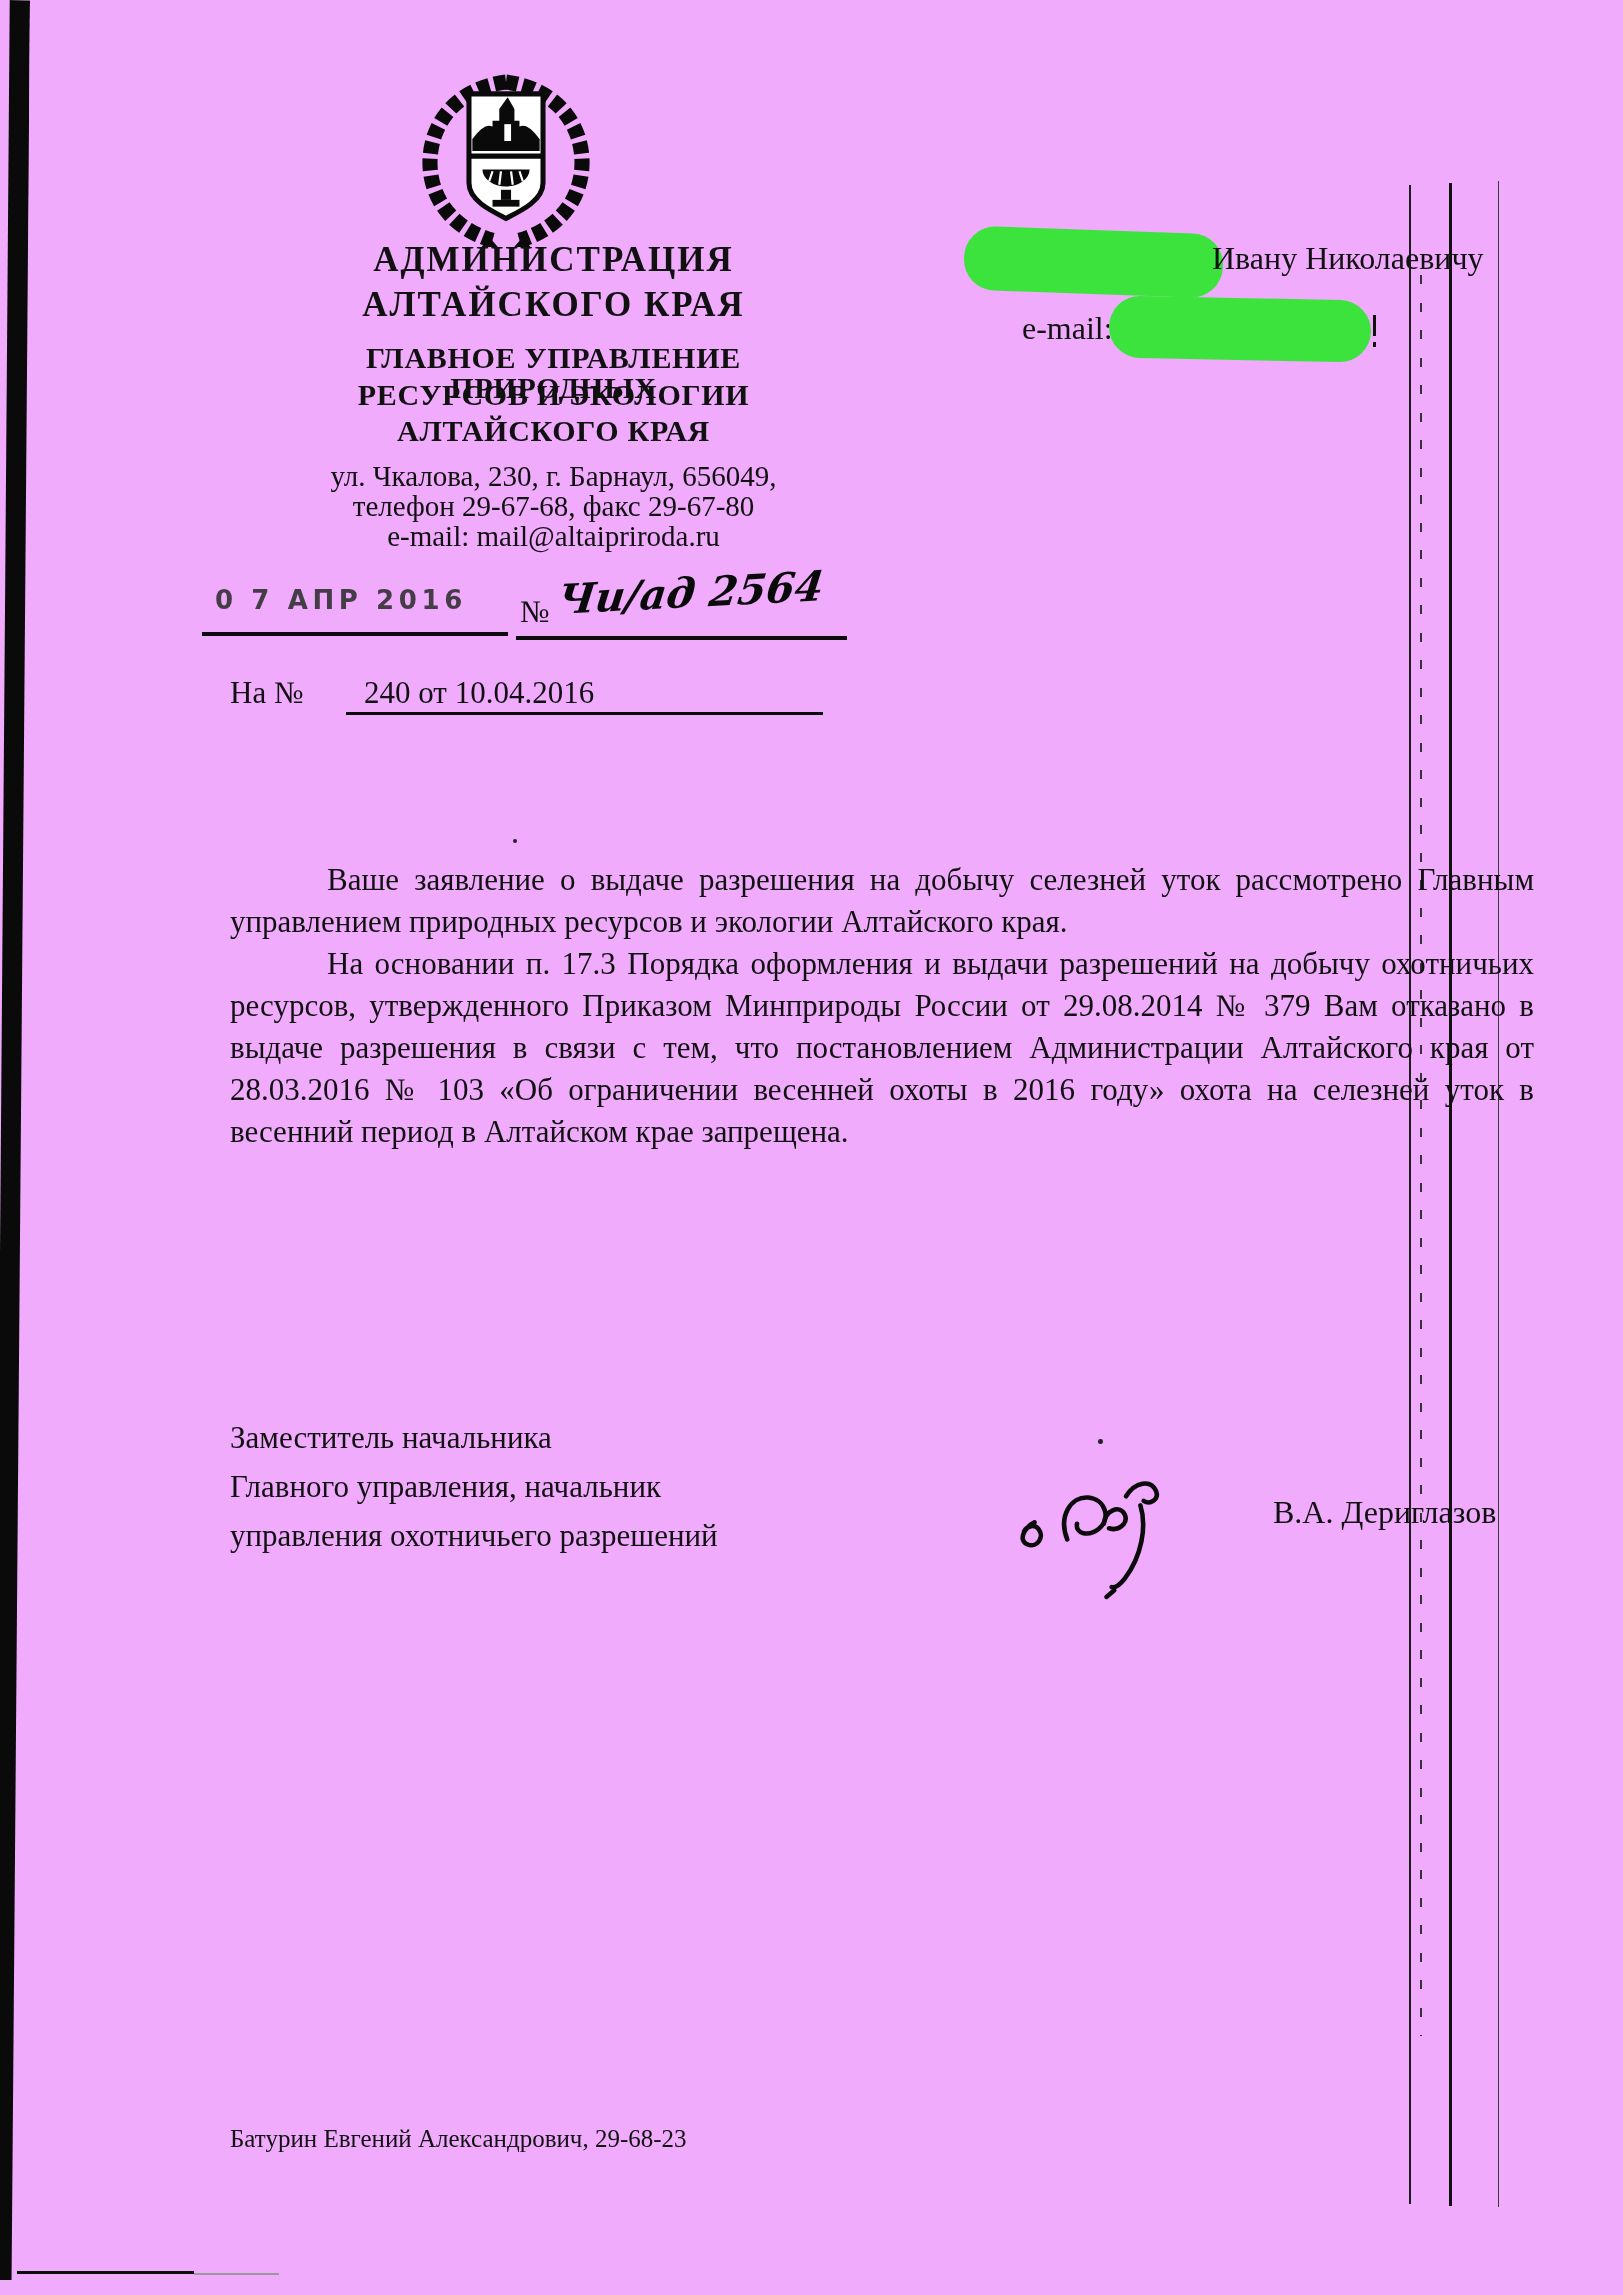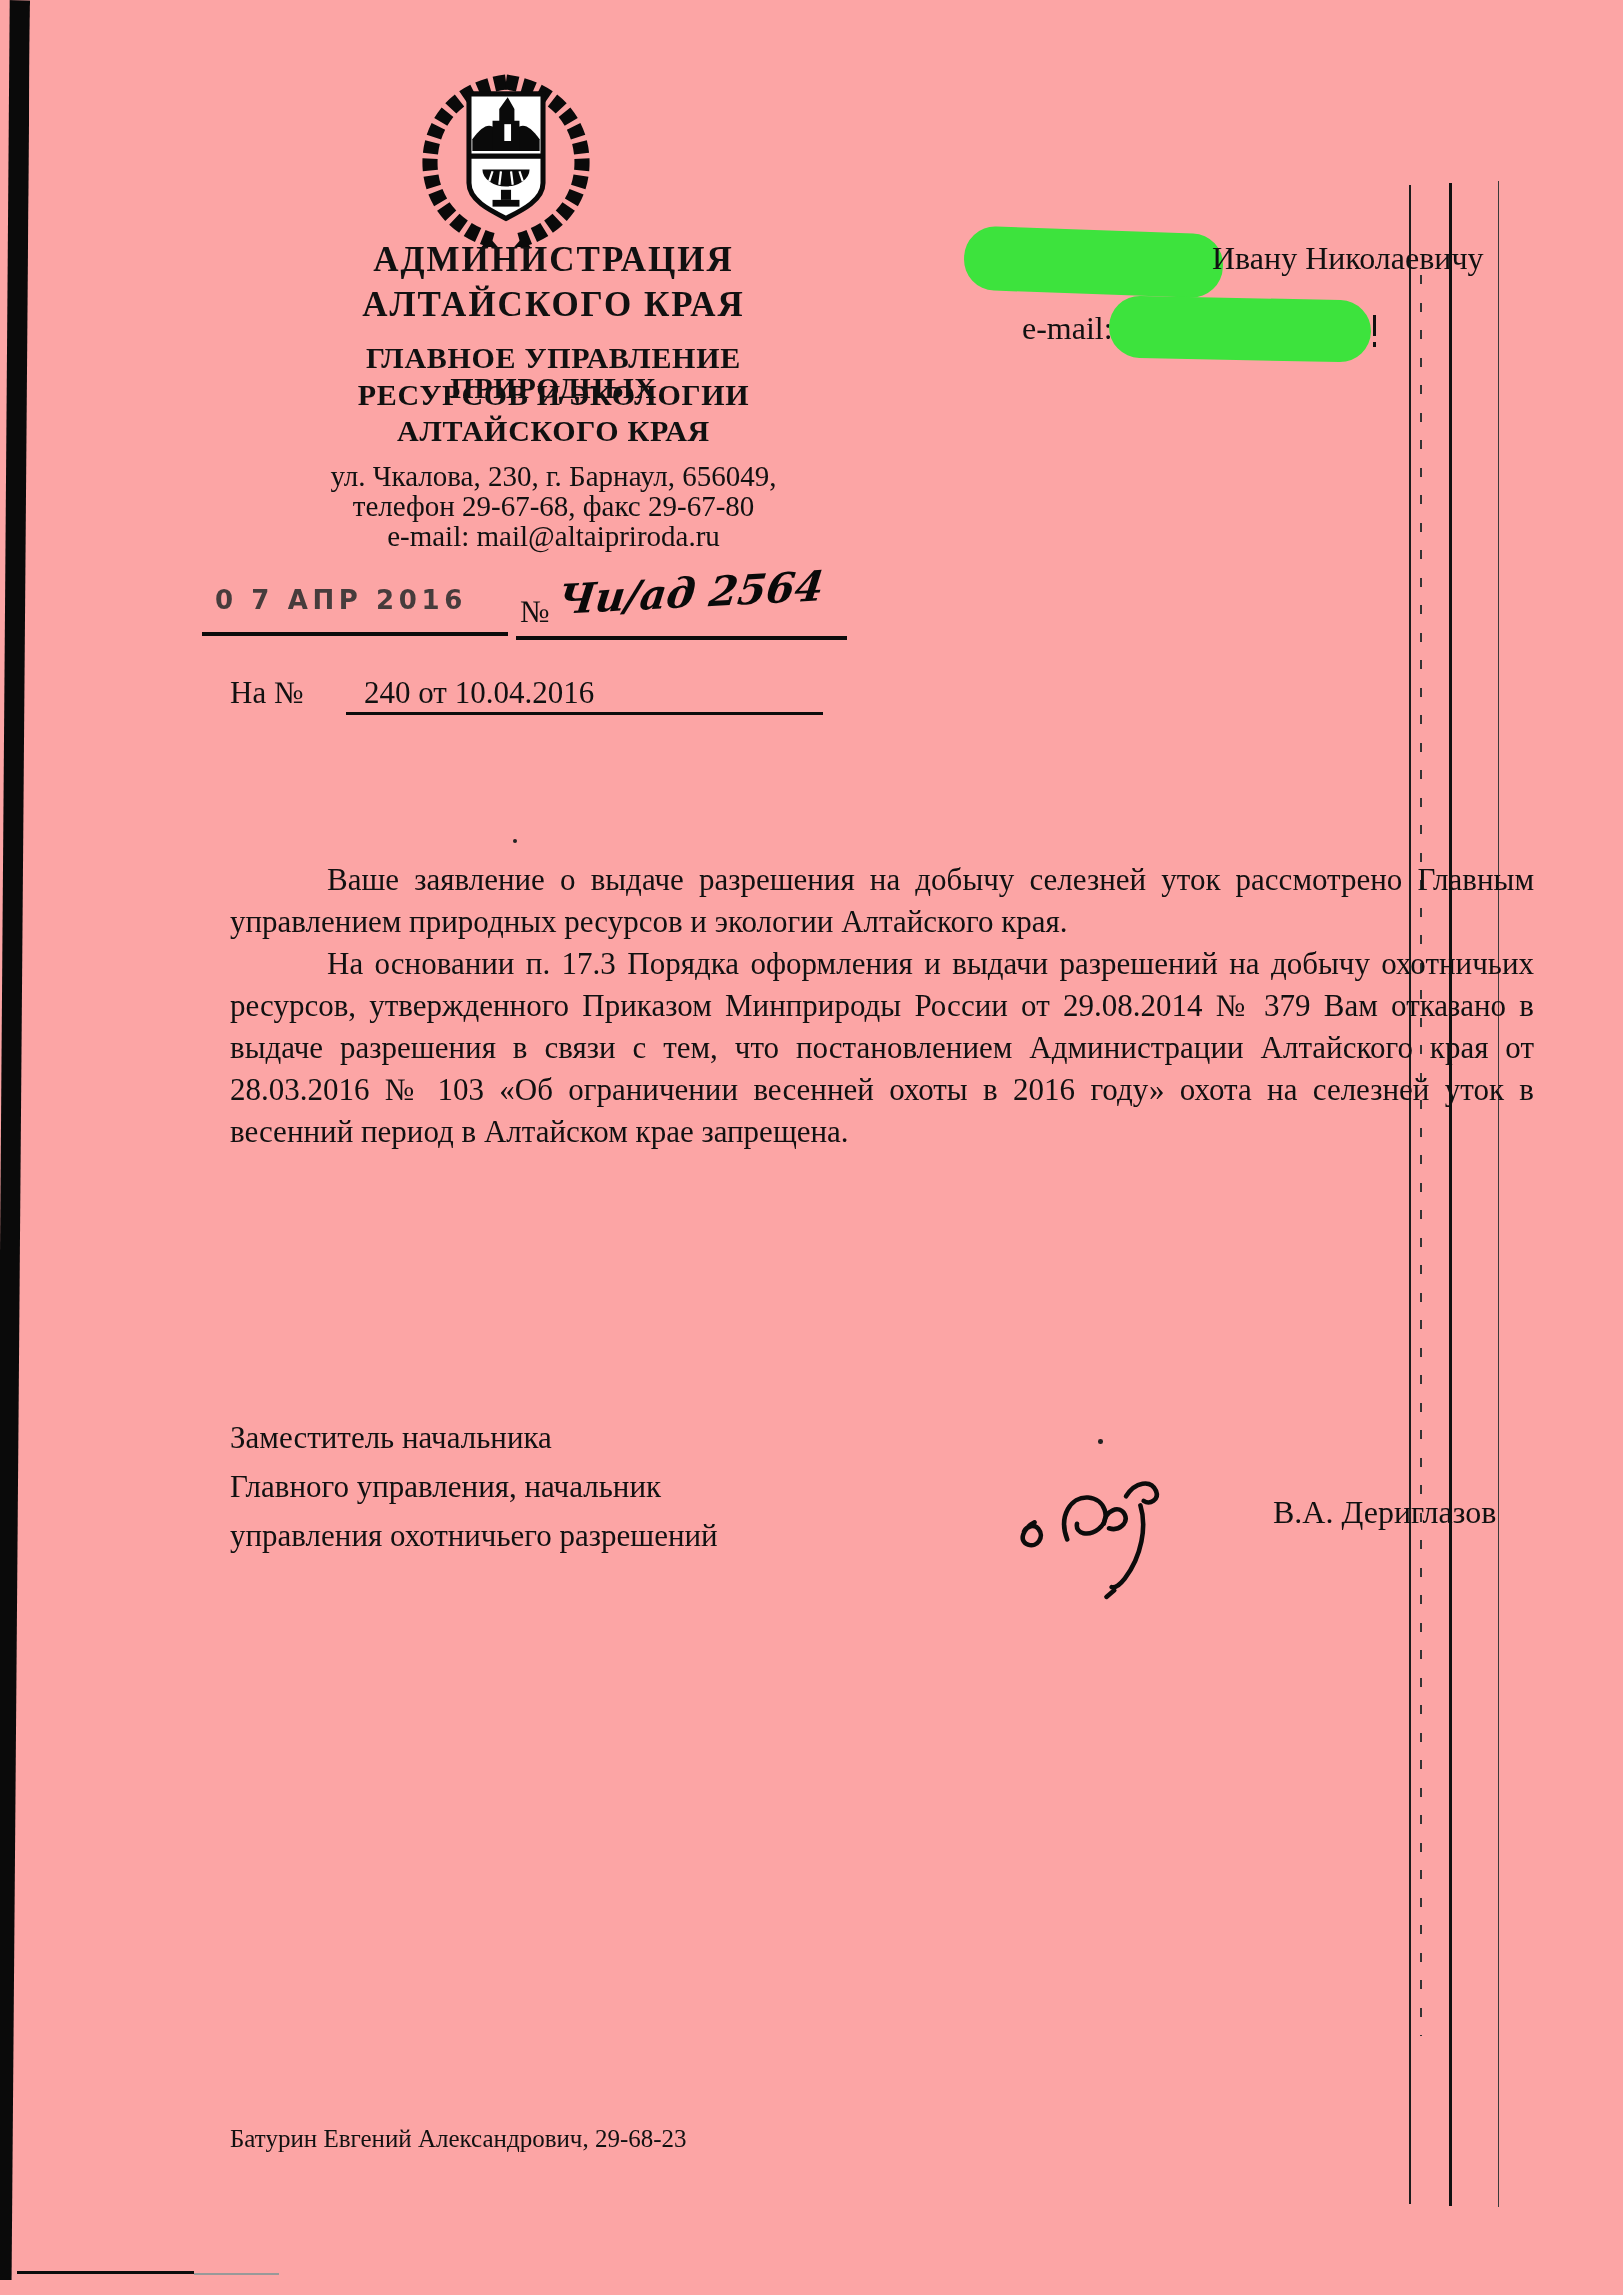--- a/index.html
+++ b/index.html
@@ -1,20 +1,20 @@
 <!DOCTYPE html>
 <html style="font-size:10.5px"><head>
 <meta charset="utf-8">
 <title>Scanned letter</title>
 <style>
   html,body{margin:0;padding:0;background:#e8e8e8;}
   #page{
     position:relative;
     width:1623px;height:2295px;
-    background:#fca5a5;
+    background:#f0abfc;
     overflow:hidden;
     font-family:"Liberation Serif","DejaVu Serif",serif;
     color:#111;
   }
   .abs{position:absolute;}
   
   .lh-col{left:262px;width:583px;text-align:center;}
   .org{font-size:35px;font-weight:bold;letter-spacing:2px;line-height:1;}
   .dept{font-size:30px;font-weight:bold;letter-spacing:0.7px;line-height:1;}
   .addr{font-size:29px;line-height:1;}

